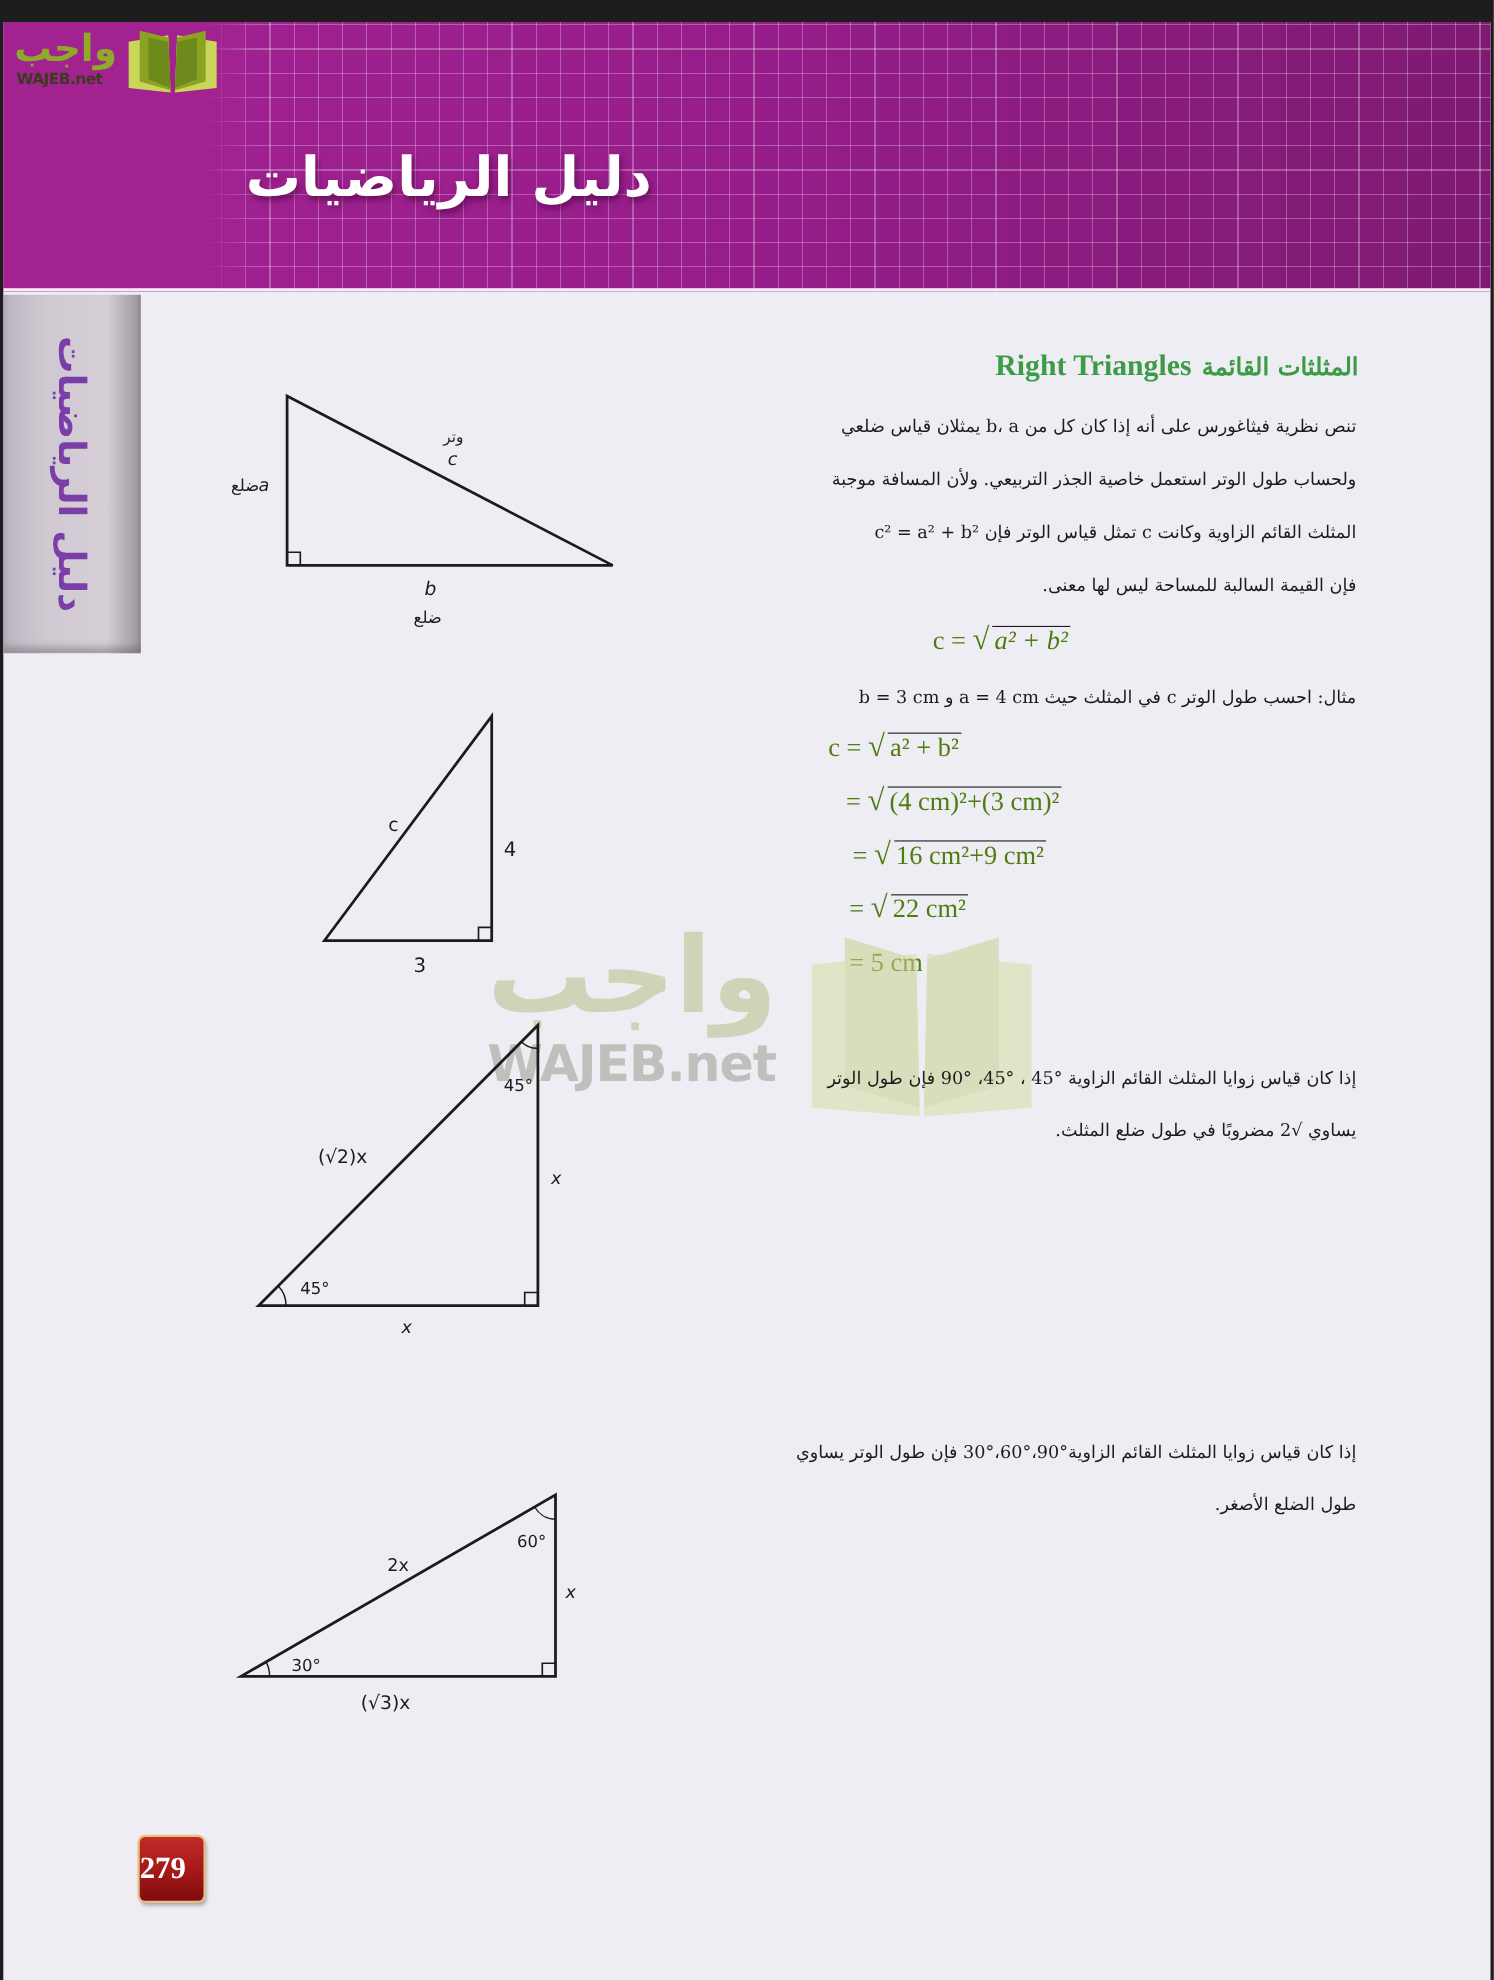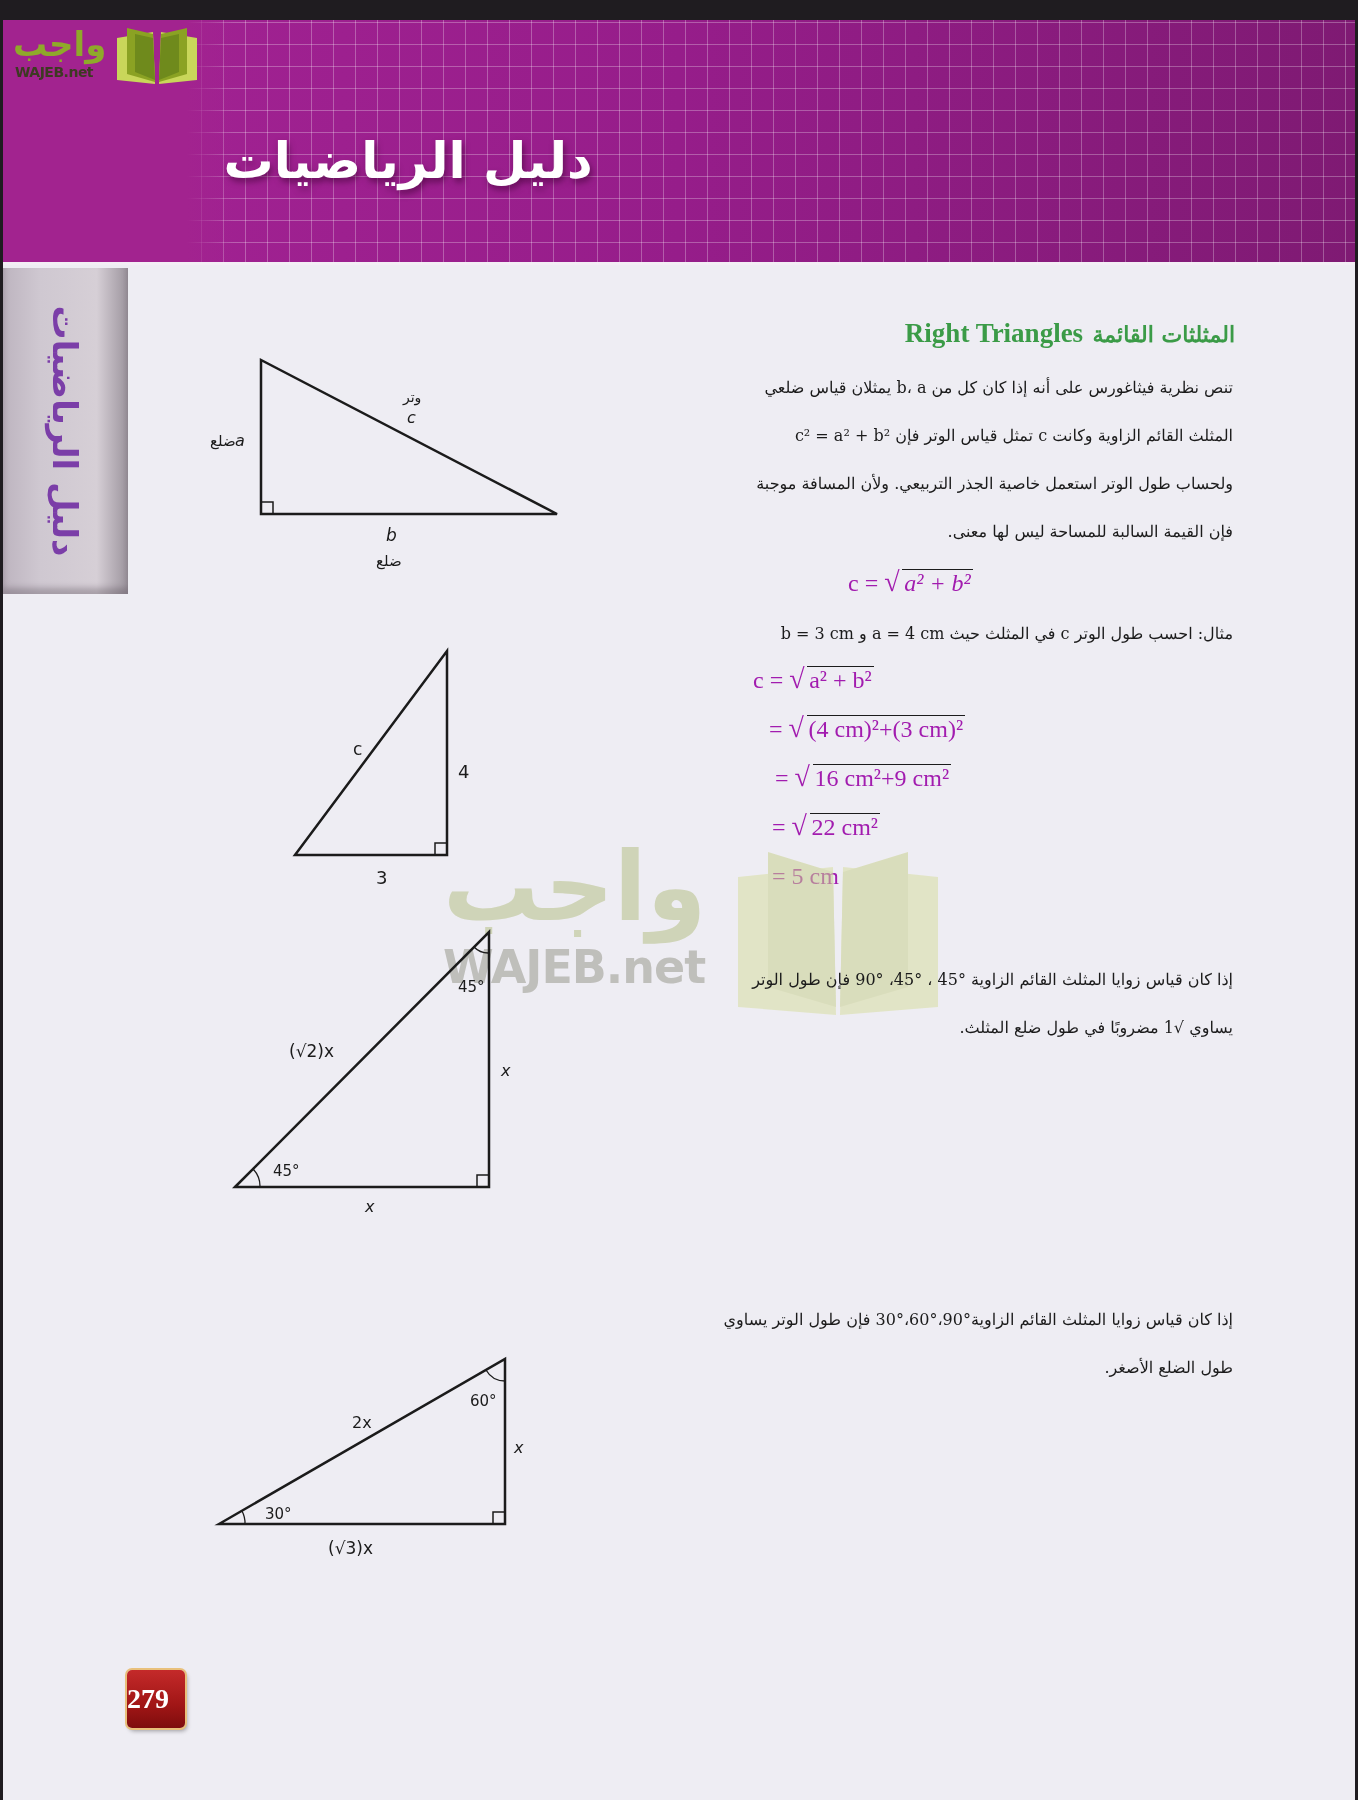--- a/index.html
+++ b/index.html
@@ -60,21 +60,21 @@
 
   .rtl { direction:rtl; }
   .section-title {
     position:absolute; right:120px; top:297px; font-size:27px; color:#3b9b47;
     font-weight:bold; white-space:nowrap;
   }
   .para {
     position:absolute; right:122px; font-size:16px; color:#1b1b1b; line-height:48px;
     width:660px; direction:rtl; text-align:justify; text-align-last:right;
   }
-  .math { position:absolute; font-family:"Liberation Serif", serif; font-size:24px; color:#a21caf; white-space:nowrap; }
+  .math { position:absolute; font-family:"Liberation Serif", serif; font-size:24px; color:#4d7c0f; white-space:nowrap; }
   .sqrt { display:inline-block; position:relative; padding-left:18px; }
   .sqrt::before { content:"√"; position:absolute; left:0; top:-4px; font-size:28px; }
   .sqrt .rad { border-top:1.5px solid #1b1b1b; padding:0 2px; }
 
   .diagram { position:absolute; left:0; top:0; width:1352px; height:1794px; pointer-events:none; }
   .diagram text { font-family:"DejaVu Sans", sans-serif; fill:#1b1b1b; }
 
   .watermark { position:absolute; left:430px; top:812px; width:520px; height:190px; opacity:0.55; }
   .wm-ar { position:absolute; left:10px; top:0; font-family:"DejaVu Sans", sans-serif; font-weight:bold;
     font-size:96px; color:#b7c088; direction:rtl; line-height:110px; }
@@ -117,22 +117,22 @@
     <span class="side-tab-text">دليل الرياضيات</span>
   </div>
 
   <div class="section-title rtl">
     <span style="font-size:22px;">المثلثات القائمة</span>
     <span style="font-family:'Liberation Serif',serif;">Right Triangles</span>
   </div>
 
   <div class="para" style="top:344px;">
     <div>تنص نظرية فيثاغورس على أنه إذا كان كل من b، a يمثلان قياس ضلعي</div>
+    <div>ولحساب طول الوتر استعمل خاصية الجذر التربيعي. ولأن المسافة موجبة</div>
     <div>المثلث القائم الزاوية وكانت c تمثل قياس الوتر فإن c² = a² + b²</div>
-    <div>ولحساب طول الوتر استعمل خاصية الجذر التربيعي. ولأن المسافة موجبة</div>
     <div>فإن القيمة السالبة للمساحة ليس لها معنى.</div>
   </div>
 
   <div class="math" style="left:845px; top:550px;">
     <span>c =</span>
     <span class="sqrt"><span class="rad" style="font-style:italic;">a² + b²</span></span>
   </div>
 
   <div class="para" style="top:590px;">
     <div>مثال: احسب طول الوتر c في المثلث حيث a = 4 cm و b = 3 cm</div>
@@ -164,21 +164,21 @@
     <svg style="position:absolute; left:305px; top:15px;" width="200" height="170" viewBox="0 0 200 170">
       <path d="M0 30 L95 20 L98 168 L0 160 Z" fill="#d8dea2"></path>
       <path d="M200 30 L105 20 L102 168 L200 160 Z" fill="#d8dea2"></path>
       <path d="M30 5 L95 25 L98 160 L30 140 Z" fill="#c9d190"></path>
       <path d="M170 5 L105 25 L102 160 L170 140 Z" fill="#c9d190"></path>
     </svg>
   </div>
 
   <div class="para" style="top:936px;">
     <div>إذا كان قياس زوايا المثلث القائم الزاوية °45 ، °45، °90 فإن طول الوتر</div>
-    <div>يساوي √1 مضروبًا في طول ضلع المثلث.</div>
+    <div>يساوي √2 مضروبًا في طول ضلع المثلث.</div>
   </div>
 
   <div class="para" style="top:1276px;">
     <div>إذا كان قياس زوايا المثلث القائم الزاوية°90،°60،°30 فإن طول الوتر يساوي</div>
     <div>طول الضلع الأصغر.</div>
   </div>
 
   <svg class="diagram" viewBox="0 0 1352 1794">
 
     <g stroke="#1b1b1b" stroke-width="2.5" fill="none">

